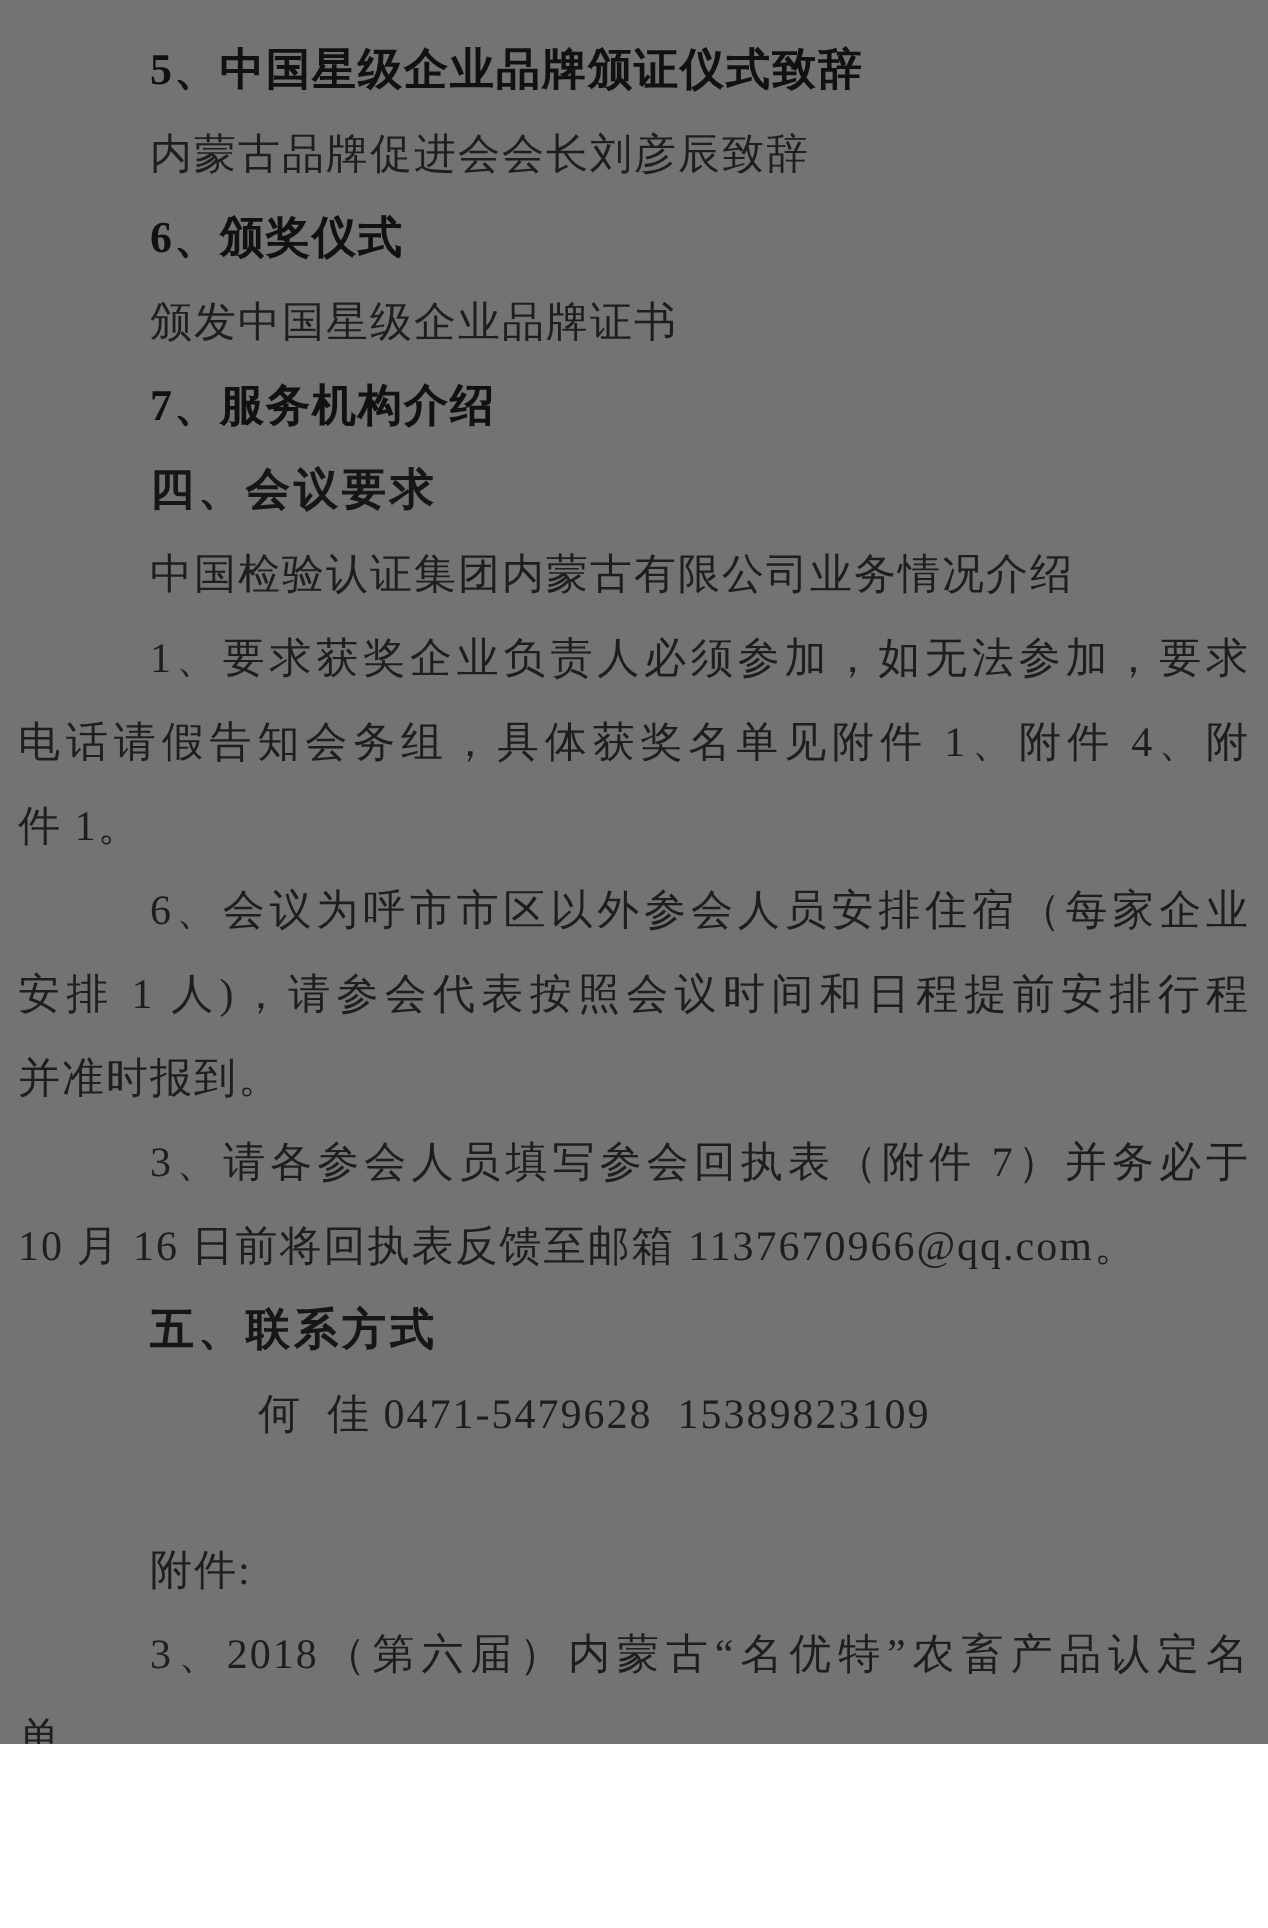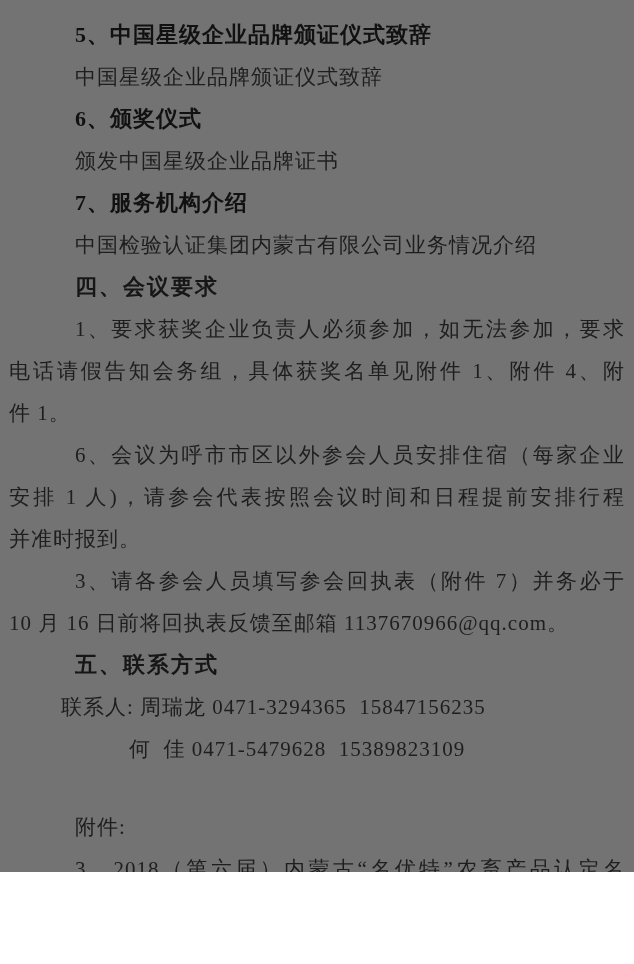--- a/index.html
+++ b/index.html
@@ -61,42 +61,41 @@
     letter-spacing: 1px;
     color: #222222;
   }
 </style>
 </head>
 <body>
 
 <div class="page">
 
   <div class="line hs ind">5、中国星级企业品牌颁证仪式致辞</div>
-  <div class="line ind">中国星级企业品牌颁证仪式致辞</div>
+  <div class="line ind">内蒙古品牌促进会会长刘彦辰致辞</div>
   <div class="line hs ind">6、颁奖仪式</div>
   <div class="line ind">颁发中国星级企业品牌证书</div>
   <div class="line hs ind">7、服务机构介绍</div>
+  <div class="line hh ind">四、会议要求</div>
+
   <div class="line ind">中国检验认证集团内蒙古有限公司业务情况介绍</div>
-
-  <div class="line hh ind">四、会议要求</div>
 
   <div class="line ind jl">1、要求获奖企业负责人必须参加，如无法参加，要求</div>
   <div class="line jl">电话请假告知会务组，具体获奖名单见附件 1、附件 4、附</div>
   <div class="line">件 1。</div>
 
   <div class="line ind jl">6、会议为呼市市区以外参会人员安排住宿（每家企业</div>
   <div class="line jl">安排 1 人)，请参会代表按照会议时间和日程提前安排行程</div>
   <div class="line">并准时报到。</div>
 
   <div class="line ind jl">3、请各参会人员填写参会回执表（附件 7）并务必于</div>
   <div class="line">10 月 16 日前将回执表反馈至邮箱 1137670966@qq.com。</div>
 
   <div class="line hh ind">五、联系方式</div>
 
-  <div class="line c1">联系人: 周瑞龙 0471-3294365  15847156235</div>
   <div class="line c2">何  佳 0471-5479628  15389823109</div>
 
   <div class="line ind gap">附件:</div>
   <div class="line ind jl">3、2018（第六届）内蒙古“名优特”农畜产品认定名</div>
   <div class="line">单</div>
 
   <div class="footer">- 3 -</div>
 
 </div>
 

